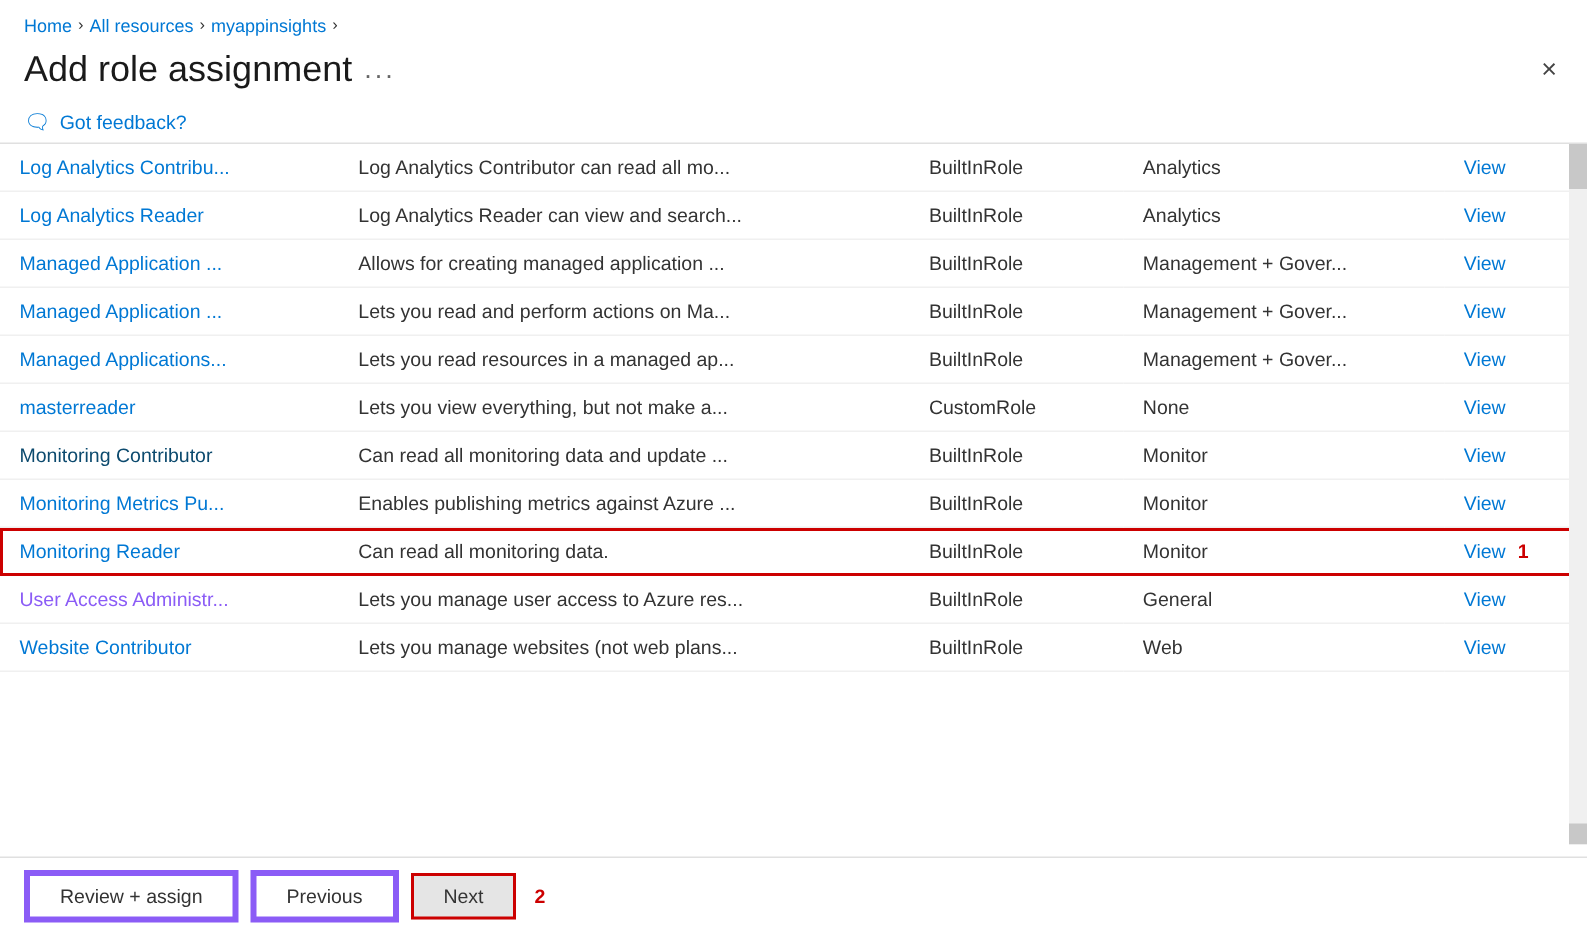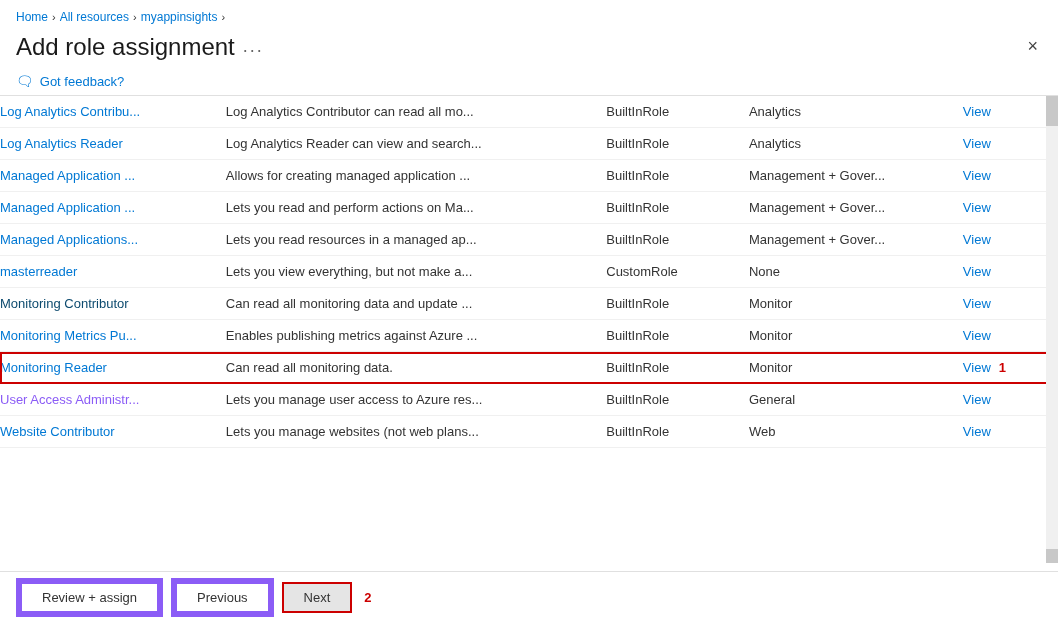--- a/index.html
+++ b/index.html
@@ -90,21 +90,21 @@
       border-collapse: collapse;
     }
     tbody tr {
       border-bottom: 1px solid #f0f0f0;
     }
     tbody tr.selected {
       outline: 2px solid #c00;
       outline-offset: -2px;
     }
     td {
-      padding: 8px 0;
+      padding: 8px 13px;
       vertical-align: middle;
       font-size: 13px;
     }
     td:nth-child(1) { width: 190px; color: #0078d4; }
     td:nth-child(2) { width: 320px; color: #333; }
     td:nth-child(3) { width: 120px; color: #333; }
     td:nth-child(4) { width: 180px; color: #333; }
     td:nth-child(5) { width: 80px; }
     td.view-link { color: #0078d4; cursor: pointer; }
 
@@ -142,21 +142,21 @@
       background: #fff;
       position: absolute;
       bottom: 0;
       left: 0;
       right: 0;
       height: 52px;
     }
     .btn {
       padding: 6px 20px;
       font-size: 13px;
-      border: 6px solid #8b5cf6;
+      border: 4px solid #8b5cf6;
       background: #fff;
       color: #333;
       cursor: pointer;
       font-family: inherit;
     }
     .btn-primary {
       border: 2px solid #c00;
       background: #e5e5e5;
       color: #333;
       font-weight: 400;

